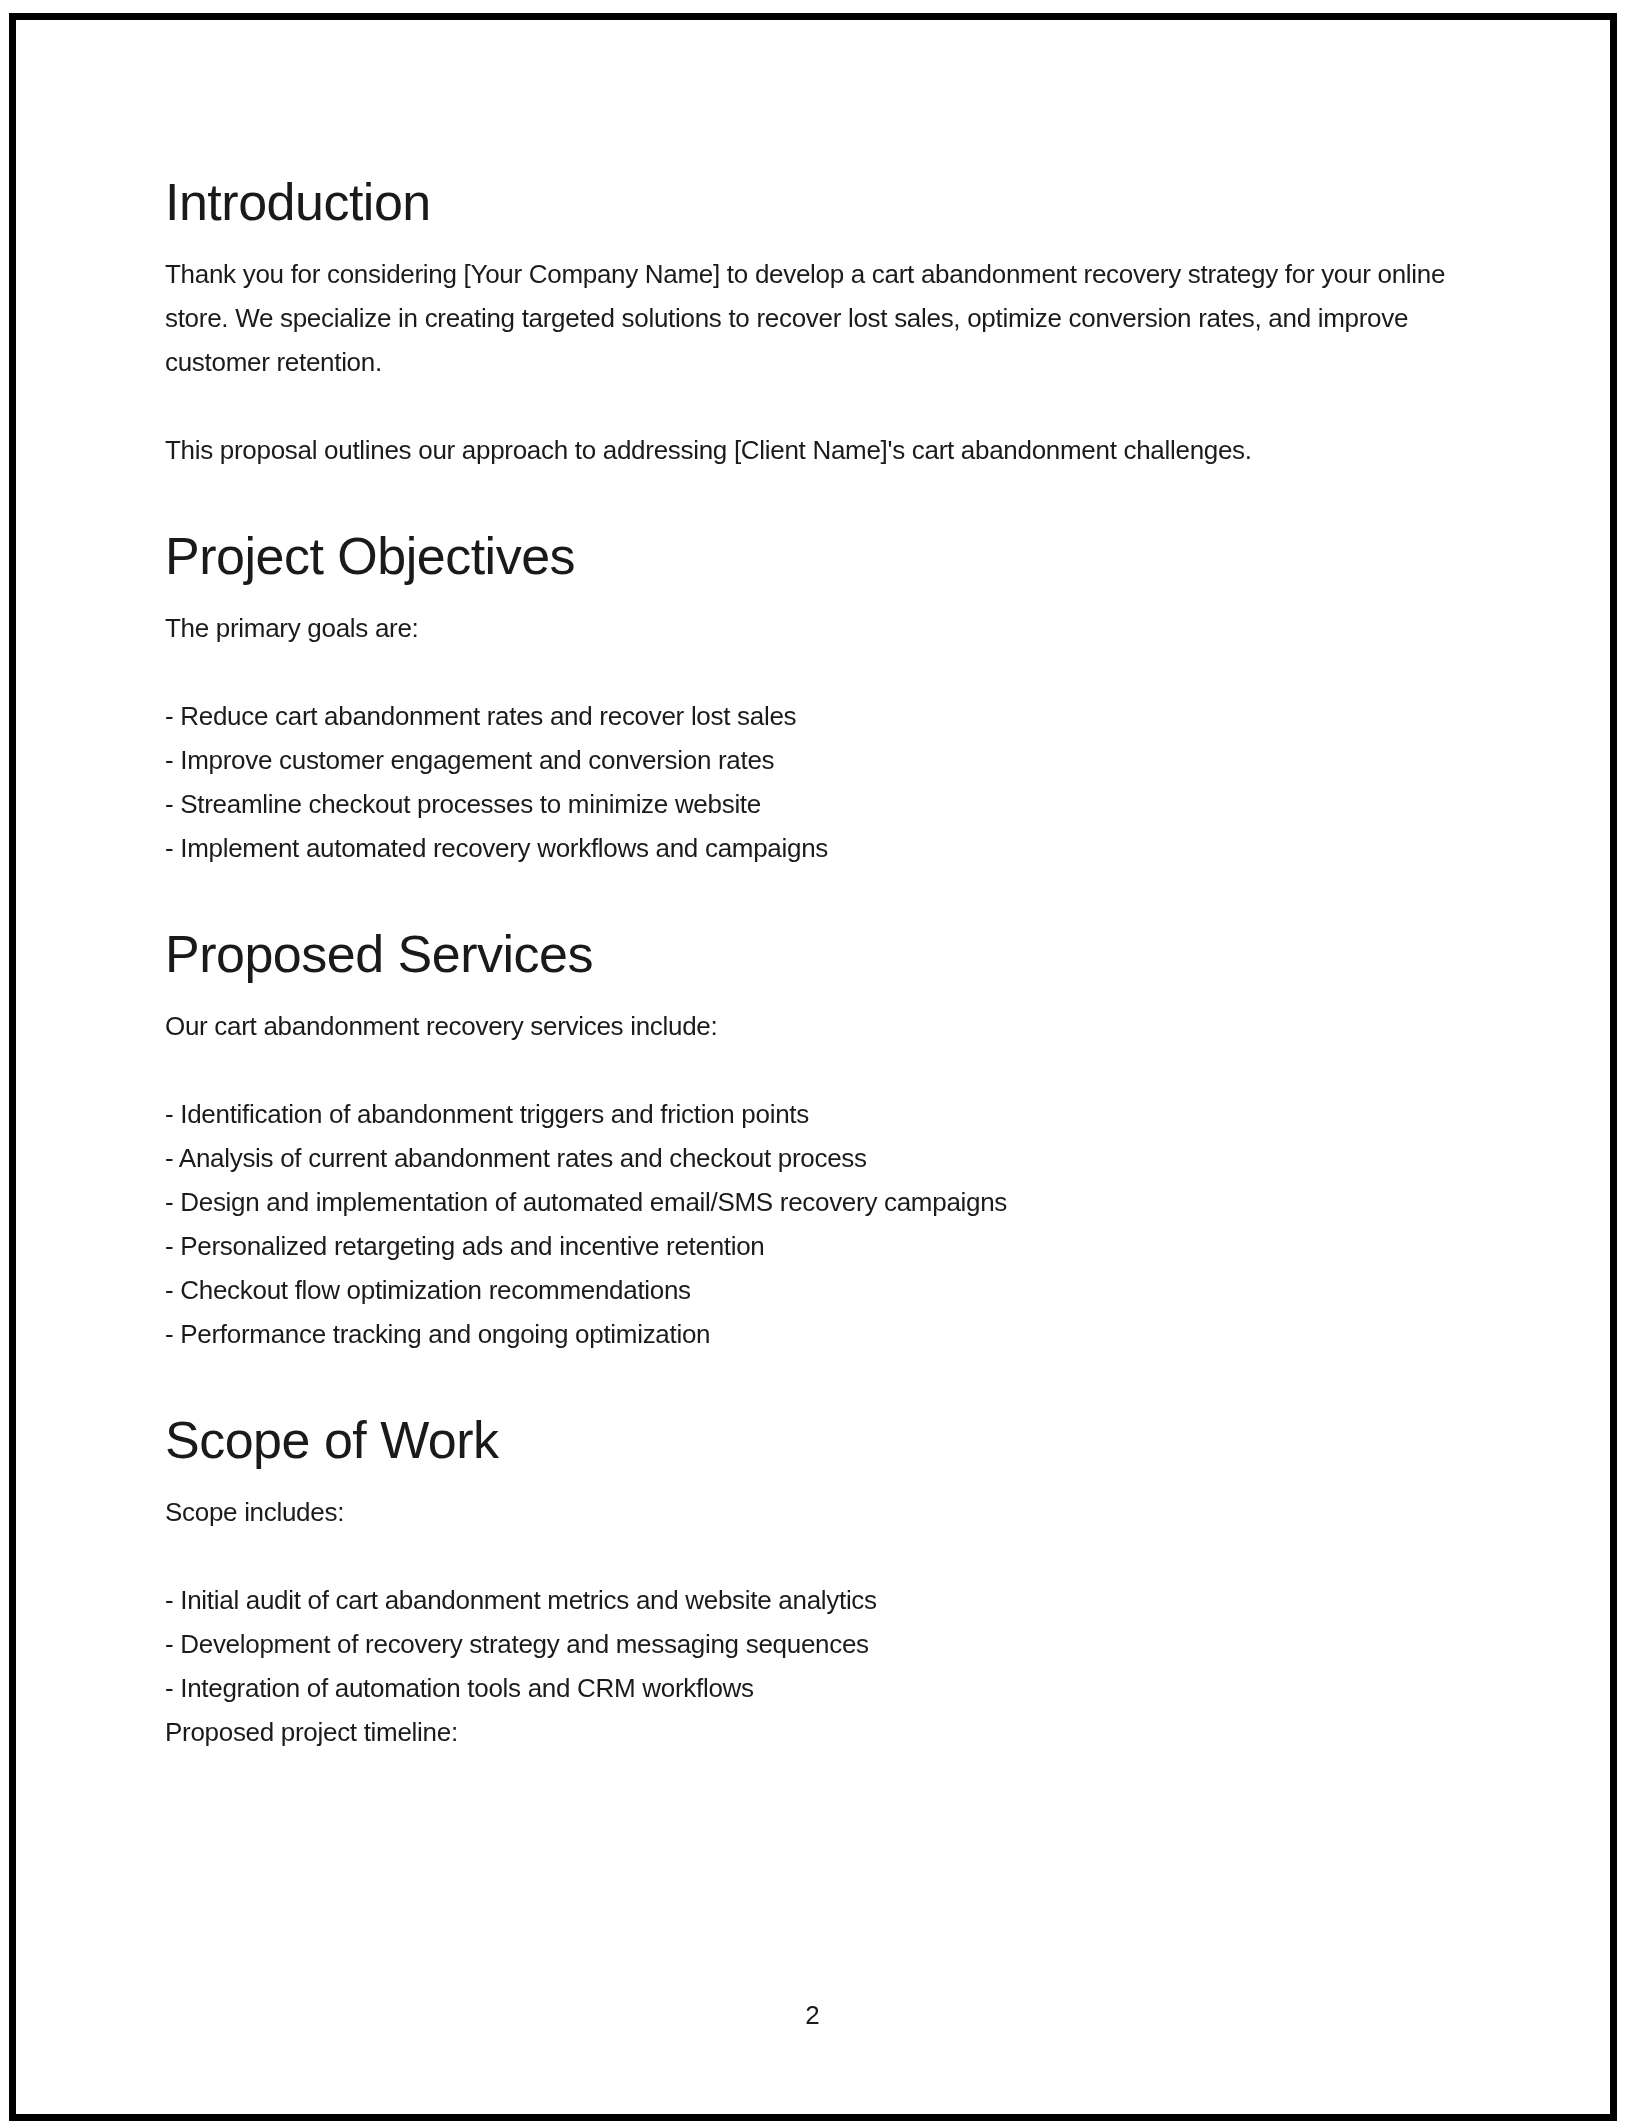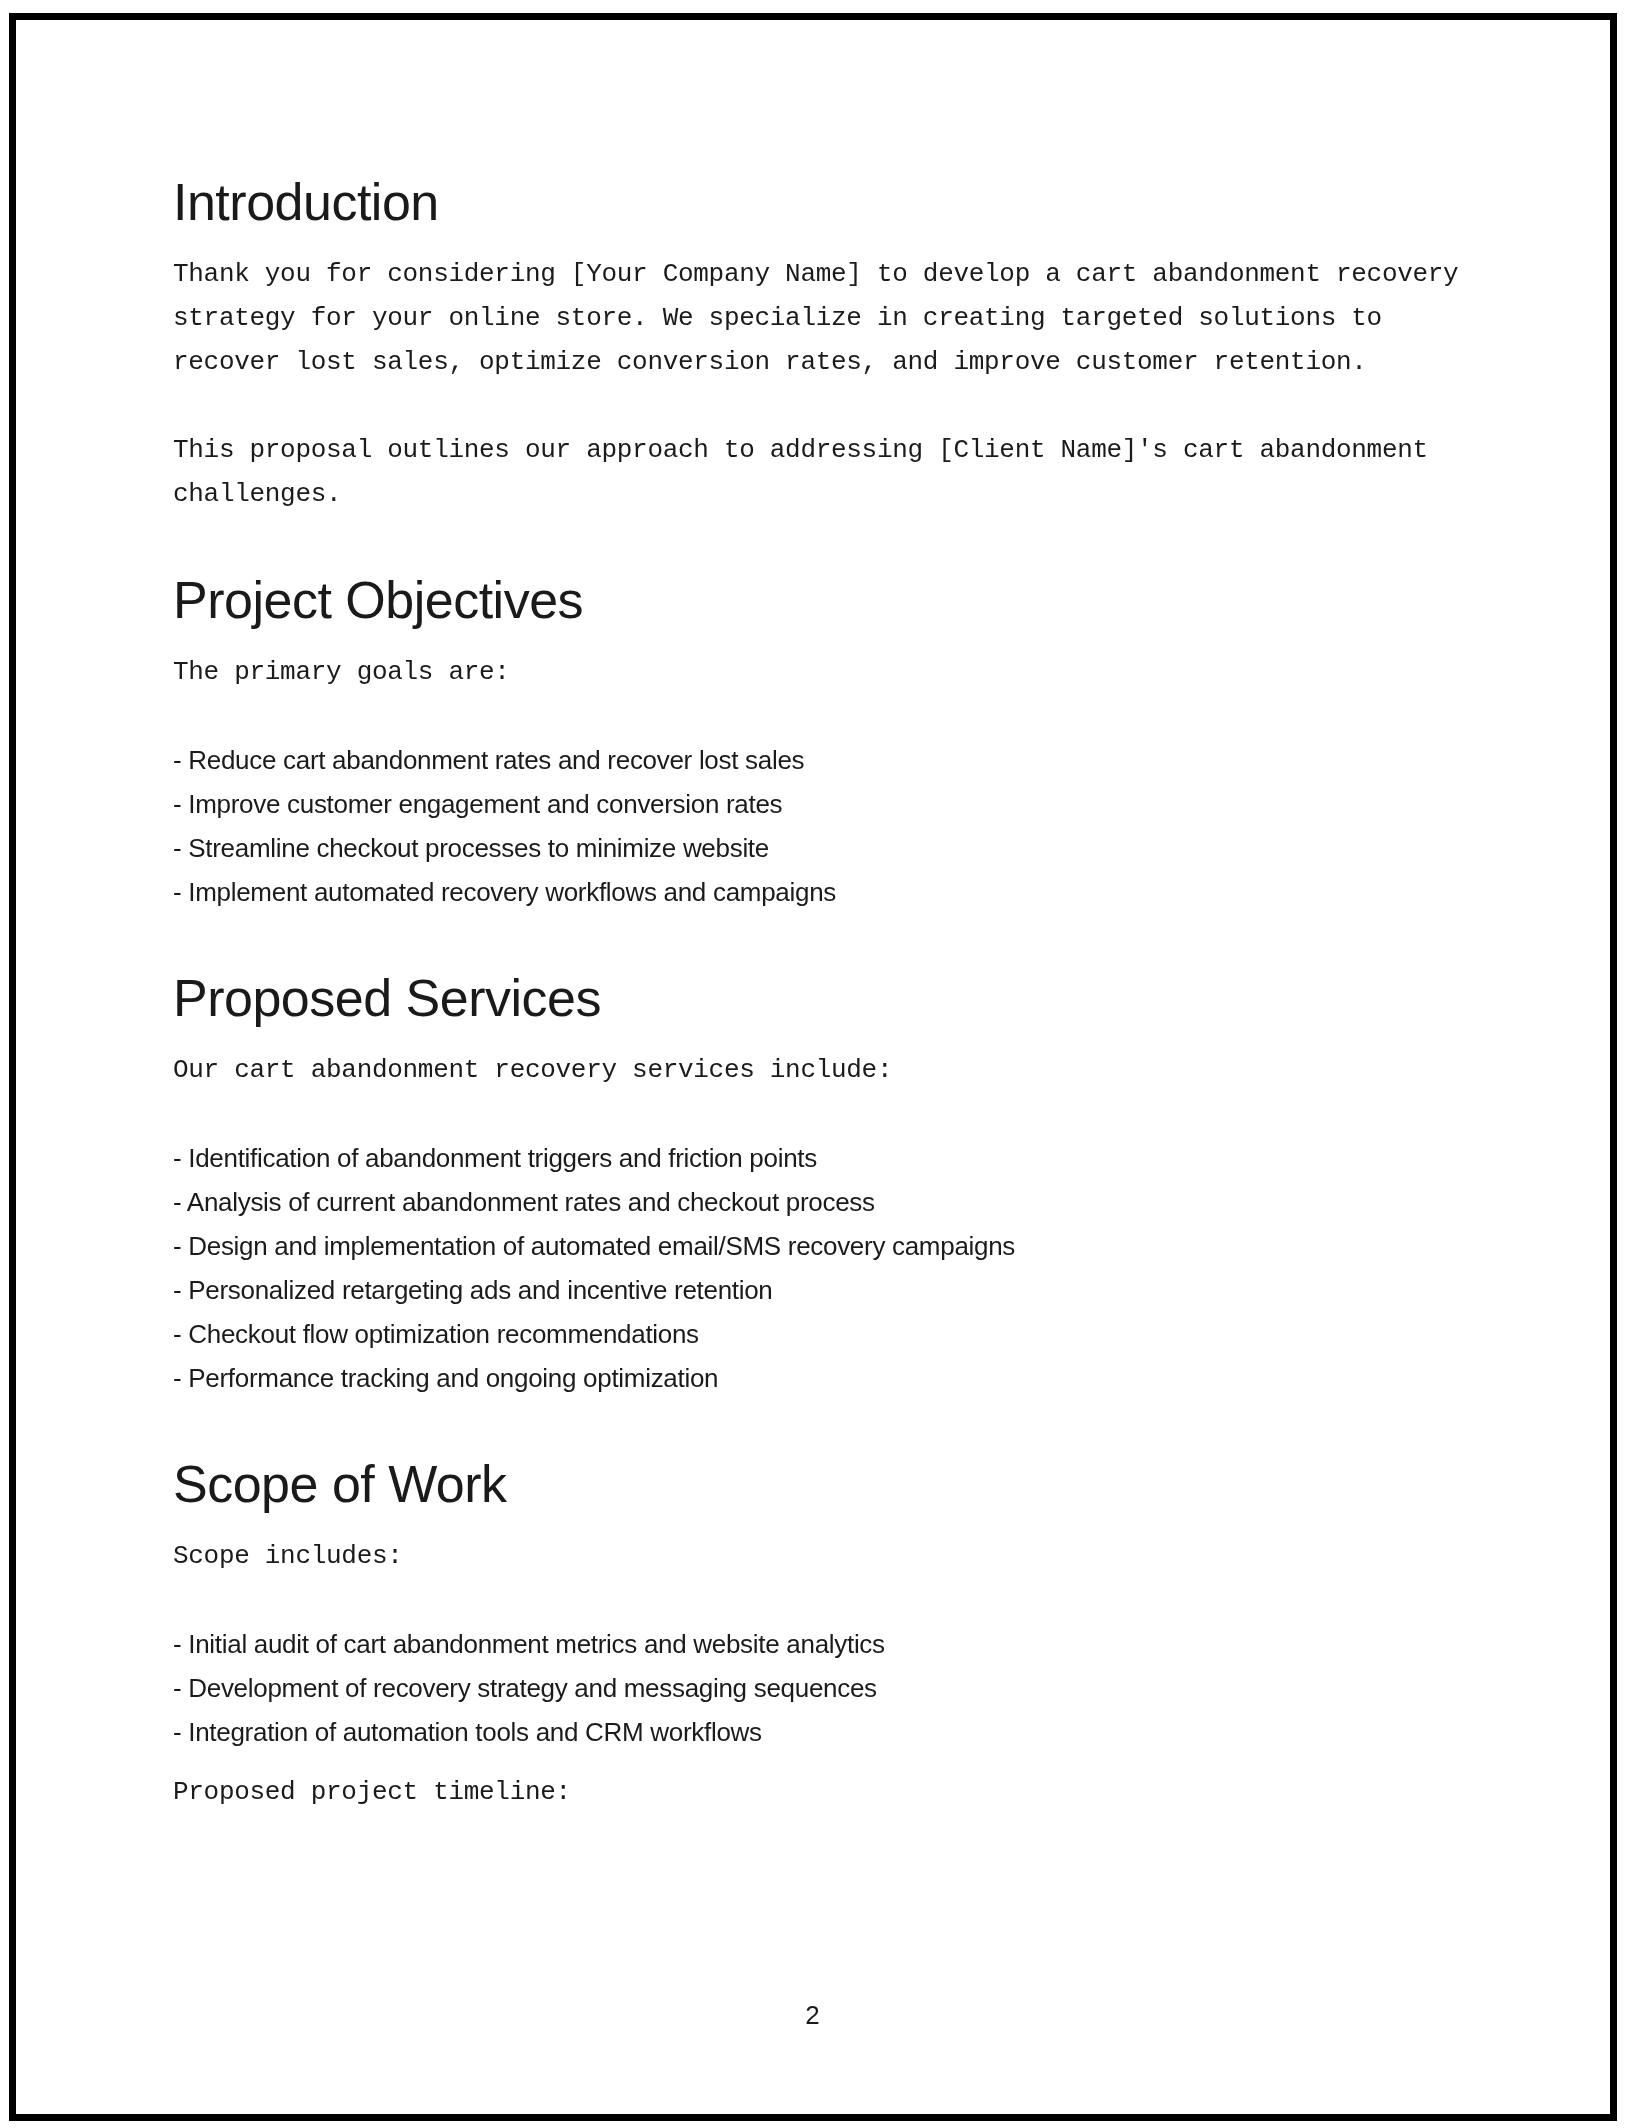--- a/index.html
+++ b/index.html
@@ -19,42 +19,41 @@
     position: absolute;
     left: 9px;
     top: 13px;
     width: 1608px;
     height: 2108px;
     border: 7px solid #000000;
     box-sizing: border-box;
   }
   .content {
     position: absolute;
-    left: 173px;
+    left: 165px;
     top: 0;
     width: 1325px;
     padding-top: 172px;
   }
   .h1 {
     font-size: 52px;
     line-height: 60px;
     font-weight: 400;
     letter-spacing: -0.5px;
     color: #1a1a1a;
     margin: 54px 0 20px 0;
   }
   .doc-section:first-child .h1 {
     margin-top: 0;
   }
   .para {
     font-size: 26px;
     line-height: 44px;
     letter-spacing: -0.3px;
-    margin: 16px 0 44px 0;
-    font-family: Liberation Mono, monospace;
+    margin: 0 0 44px 0;
   }
   .list {
     margin: 44px 0 0 0;
   }
   .item {
     font-size: 26px;
     line-height: 44px;
     letter-spacing: -0.3px;
     margin: 0;
   }

